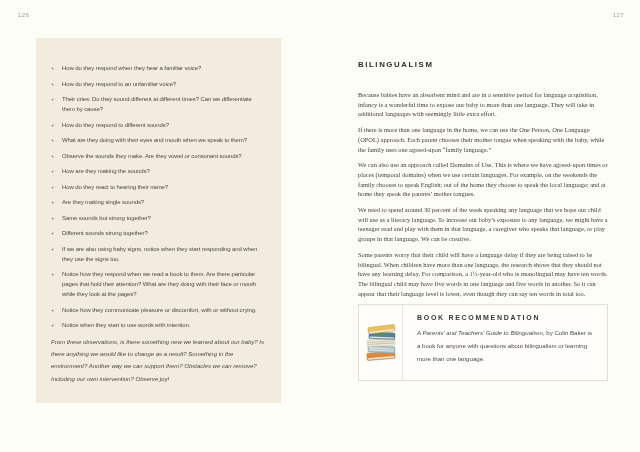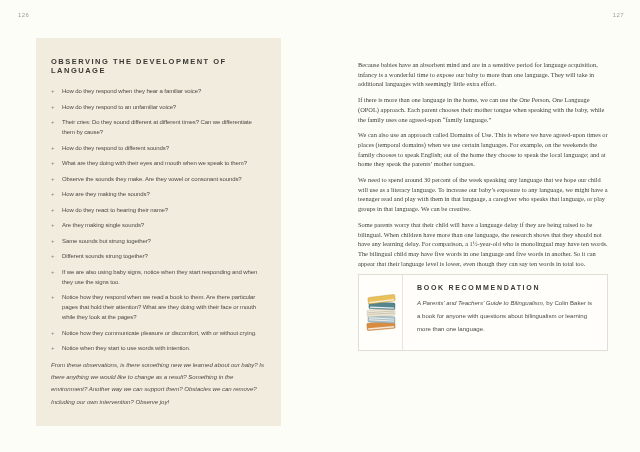--- a/index.html
+++ b/index.html
@@ -64,21 +64,20 @@
   .book-text{font-size:6.1px;line-height:12.8px;color:#4d4b44;}
   .book-text .it{font-style:italic;}
 </style>
 </head>
 <body>
 
 <div class="page-num left">126</div>
 <div class="page-num right">127</div>
 
 <section class="obs-box">
-  <h1 class="obs-title">OBSERVING THE DEVELOPMENT OF LANGUAGE</h1>
 
   <ul class="obs-list">
 
       <li class="obs-item">
         <span class="obs-marker">+</span>
         <span>How do they respond when they hear a familiar voice?</span>
       </li>
 
       <li class="obs-item">
         <span class="obs-marker">+</span>
@@ -148,20 +147,21 @@
       <li class="obs-item">
         <span class="obs-marker">+</span>
         <span>Notice when they start to use words with intention.</span>
       </li>
     </ul>
 
   <p class="obs-footer">From these observations, is there something new we learned about our baby? Is there anything we would like to change as a result? Something in the environment? Another way we can support them? Obstacles we can remove? Including our own intervention? Observe joy!</p>
 </section>
 
 <section class="right-page">
+  <h2 class="bi-heading">BILINGUALISM</h2>
 
   <div>
 
       <p class="bi-para">Because babies have an absorbent mind and are in a sensitive period for language acquisition, infancy is a wonderful time to expose our baby to more than one language. They will take in additional languages with seemingly little extra effort.</p>
 
       <p class="bi-para">If there is more than one language in the home, we can use the One Person, One Language (OPOL) approach. Each parent chooses their mother tongue when speaking with the baby, while the family uses one agreed-upon “family language.”</p>
 
       <p class="bi-para">We can also use an approach called Domains of Use. This is where we have agreed-upon times or places (temporal domains) when we use certain languages. For example, on the weekends the family chooses to speak English; out of the home they choose to speak the local language; and at home they speak the parents’ mother tongues.</p>
 
       <p class="bi-para">We need to spend around 30 percent of the week speaking any language that we hope our child will use as a literacy language. To increase our baby’s exposure to any language, we might have a teenager read and play with them in that language, a caregiver who speaks that language, or play groups in that language. We can be creative.</p>

